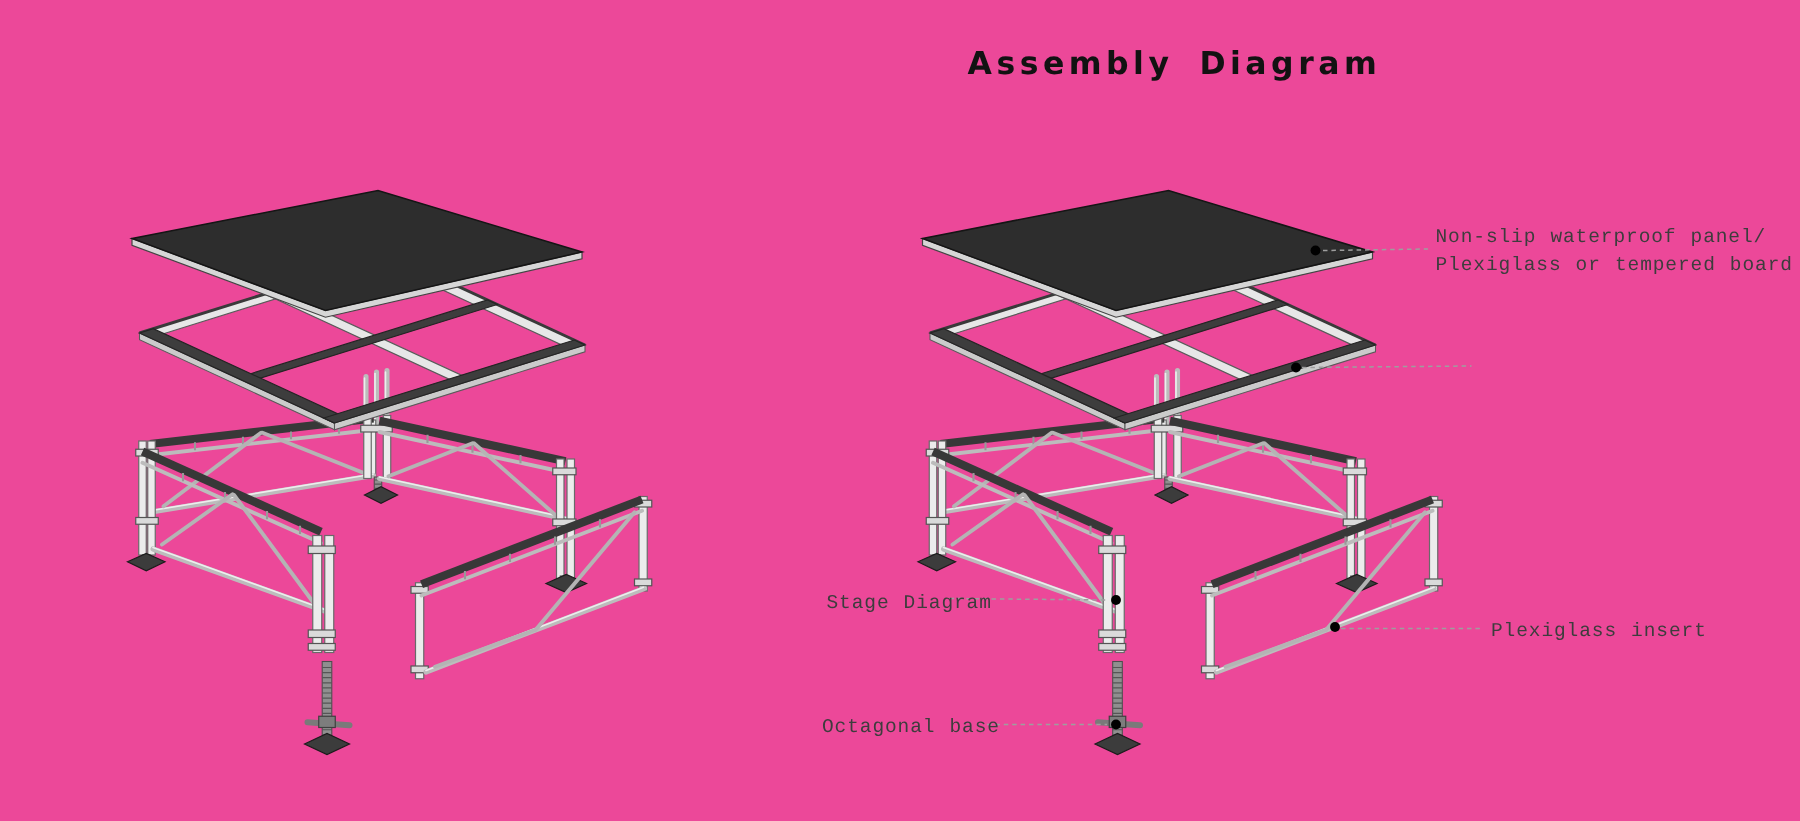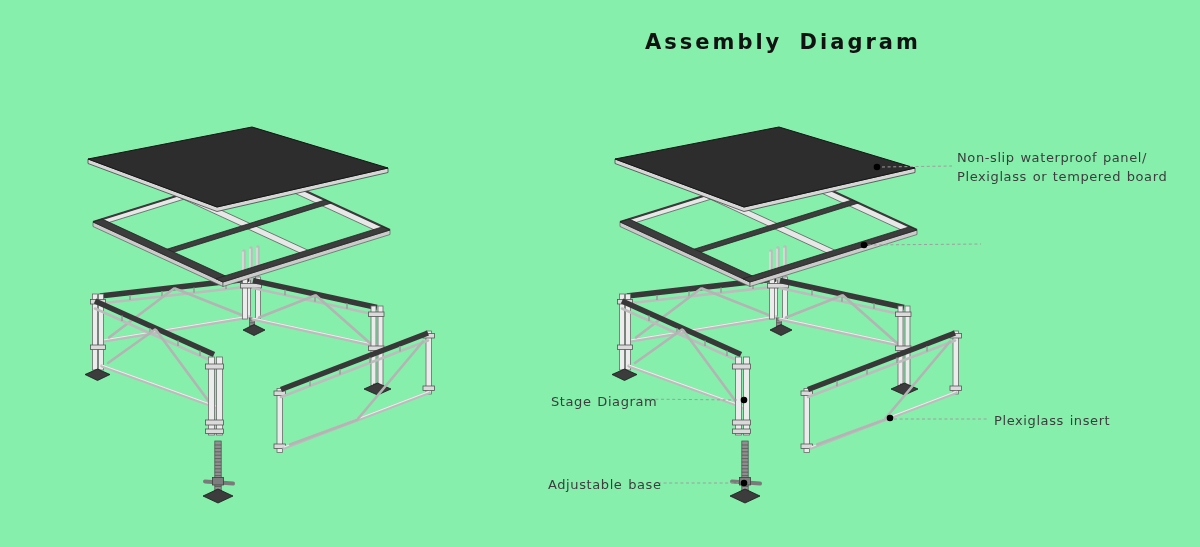--- a/index.html
+++ b/index.html
@@ -1,27 +1,27 @@
 <!DOCTYPE html>
 <html><head>
 <meta charset="utf-8">
 <style>
   html,body { margin:0; padding:0; background:#ffffff; }
   .page {
-    position:relative; width:1200px; height:547px; background:#86efac;
+    position:relative; width:1200px; height:547px; background:#ec4899;
     font-family:"DejaVu Sans","Liberation Sans",sans-serif; overflow:hidden;
   }
   .title {
     position:absolute; left:645px; top:30px; margin:0;
     font-size:21px; font-weight:bold; letter-spacing:3px; word-spacing:7px;
     color:#121212; white-space:nowrap;
   }
   .label {
     position:absolute; font-size:13px; color:#3d3d3d;
-    letter-spacing:0.6px; word-spacing:1px; white-space:nowrap; line-height:19px;
+    letter-spacing:0.6px; word-spacing:1px; white-space:nowrap; line-height:19px;font-family:Liberation Mono, monospace;
   }
   svg.canvas { position:absolute; left:0; top:0; }
 
   
   .tube   { stroke:#bcbcbc; stroke-width:3.4; fill:none; stroke-linecap:round; }
   .tubehl { stroke:#ededed; stroke-width:1.1; fill:none; stroke-linecap:round; }
   .thin   { stroke:#bcbcbc; stroke-width:2.6; fill:none; stroke-linecap:round; }
   .chord  { stroke:#383838; stroke-width:5.5; fill:none; stroke-linecap:butt; }
   .conn   { stroke:#999999; stroke-width:1.4; }
   .diag   { stroke:#b4b4b4; stroke-width:2.6; fill:none; stroke-linecap:round; }
@@ -184,15 +184,15 @@
       <circle class="dot" cx="744" cy="483" r="3.3"></circle>
     </g>
   </svg>
 
   <div class="label" style="left:957px; top:148px;">
     <div>Non-slip waterproof panel/</div>
     <div>Plexiglass or tempered board</div>
   </div>
   <div class="label" style="left:551px; top:392px;">Stage Diagram</div>
   <div class="label" style="left:994px; top:411px;">Plexiglass insert</div>
-  <div class="label" style="left:548px; top:475px;">Adjustable base</div>
+  <div class="label" style="left:548px; top:475px;">Octagonal base</div>
 
 </div>
 
 </body></html>

